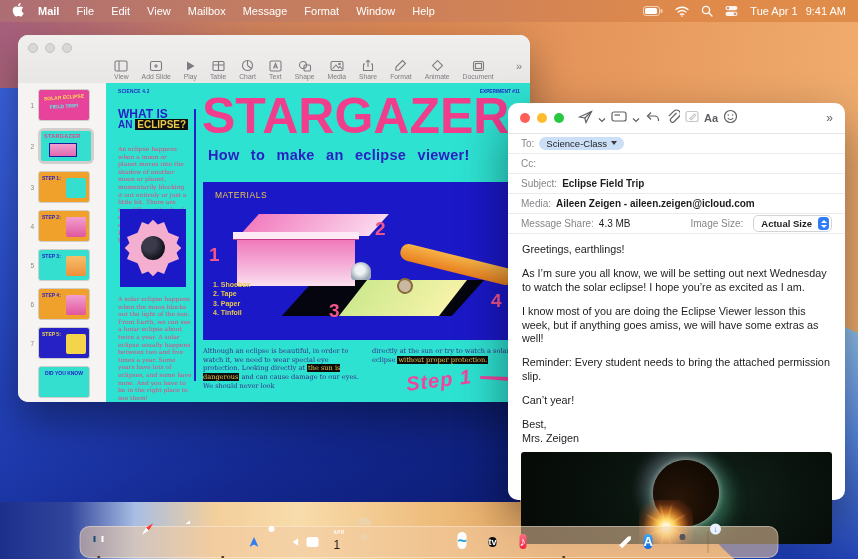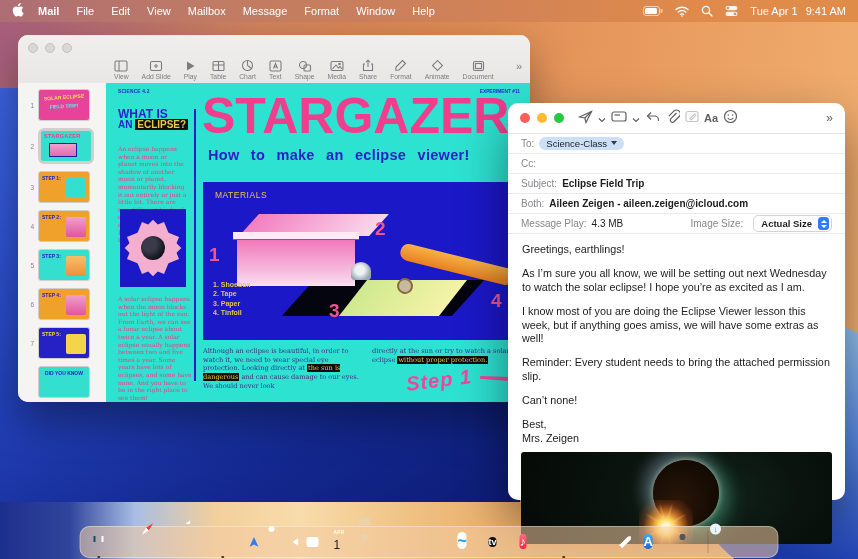--- a/index.html
+++ b/index.html
@@ -485,41 +485,41 @@
       </span>
   </div>
   <div class="mrow">
     <span class="mlabel">Cc:</span>
   </div>
   <div class="mrow">
     <span class="mlabel">Subject:</span>
     <span class="bold">Eclipse Field Trip</span>
   </div>
   <div class="mrow">
-    <span class="mlabel">Both:</span>
+    <span class="mlabel">Media:</span>
     <span class="bold">Aileen Zeigen - aileen.zeigen@icloud.com</span>
   </div>
   <div class="mrow">
-    <span class="mlabel">Message Play:</span>
+    <span class="mlabel">Message Share:</span>
     <span>4.3 MB</span>
     <span class="right">
       <span class="mlabel">Image Size:</span>
       <span class="select">
         <span>Actual Size</span>
         <span class="stepper"></span>
       </span>
     </span>
   </div>
 
   <div class="mbody">
     <p>Greetings, earthlings!</p>
     <p>As I’m sure you all know, we will be setting out next Wednesday to watch the solar eclipse! I hope you’re as excited as I am.</p>
     <p>I know most of you are doing the Eclipse Viewer lesson this week, but if anything goes amiss, we will have some extras as well!</p>
     <p>Reminder: Every student needs to bring the attached permission slip.</p>
-    <p>Can’t none!</p>
+    <p>Can’t year!</p>
     <p style="margin-bottom:7px"><span>Best,</span><br><span>Mrs. Zeigen</span></p>
   </div>
 
   <div class="photo">
     <span class="pmoon"></span>
     <span class="pray a"></span>
       <span class="pray b"></span>
     <span class="pray c"></span>
       <span class="pray d"></span>
     <span class="pflare"></span>

